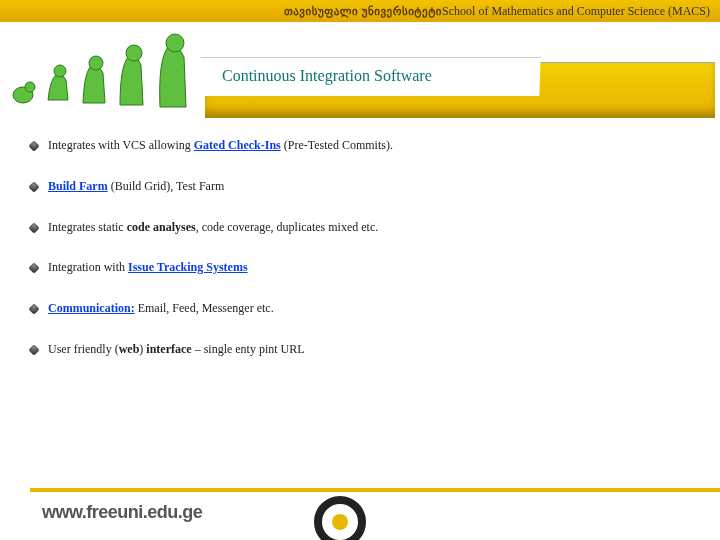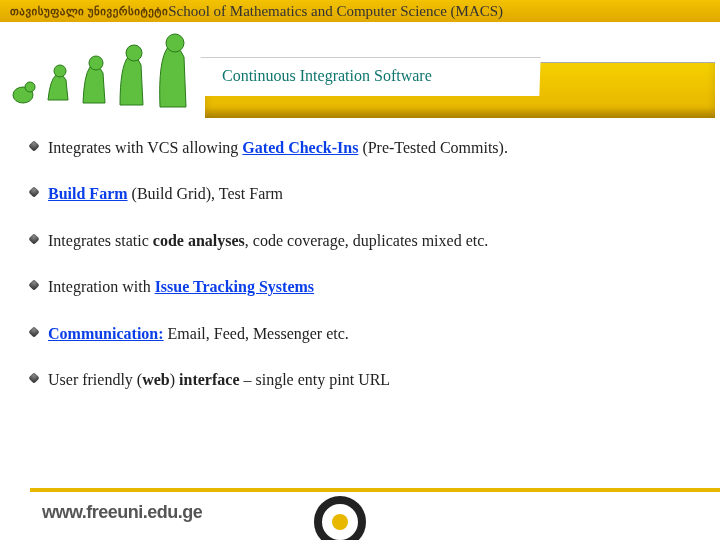--- a/index.html
+++ b/index.html
@@ -10,35 +10,35 @@
     font-family: Georgia, "Times New Roman", serif;
     background: #fff;
     overflow: hidden;
     position: relative;
   }
   .header {
     width: 100%;
     height: 22px;
     background: linear-gradient(to bottom, #f3c200, #e0a800);
     display: flex;
-    justify-content: flex-start;
+    justify-content: flex-end;
     align-items: center;
     font-size: 11px;
     color: #5a3a00;
     box-sizing: border-box;
     padding: 0 10px;
   }
   .header .left {
     font-family: Arial, sans-serif;
     font-weight: bold;
     letter-spacing: 0.5px;
   }
   .header .right {
     font-family: "Times New Roman", serif;
-    font-size: 15px;
+    font-size: 12px;
     color: #333;
   }
   .title-area {
     position: relative;
     height: 90px;
     margin-top: 5px;
   }
   .evolution {
     position: absolute;
     left: 8px;
@@ -81,21 +81,21 @@
     transform: skewX(-2deg);
     z-index: 1;
   }
   .content {
     padding: 20px 30px 0 30px;
   }
   .bullet {
     display: flex;
     align-items: flex-start;
     margin-bottom: 24px;
-    font-size: 16px;
+    font-size: 12px;
     color: #222;
     line-height: 1.4;
   }
   .bullet .dot {
     width: 8px;
     height: 8px;
     flex: 0 0 8px;
     margin-top: 5px;
     margin-right: 10px;
     background: radial-gradient(circle at 30% 30%, #888, #222);

